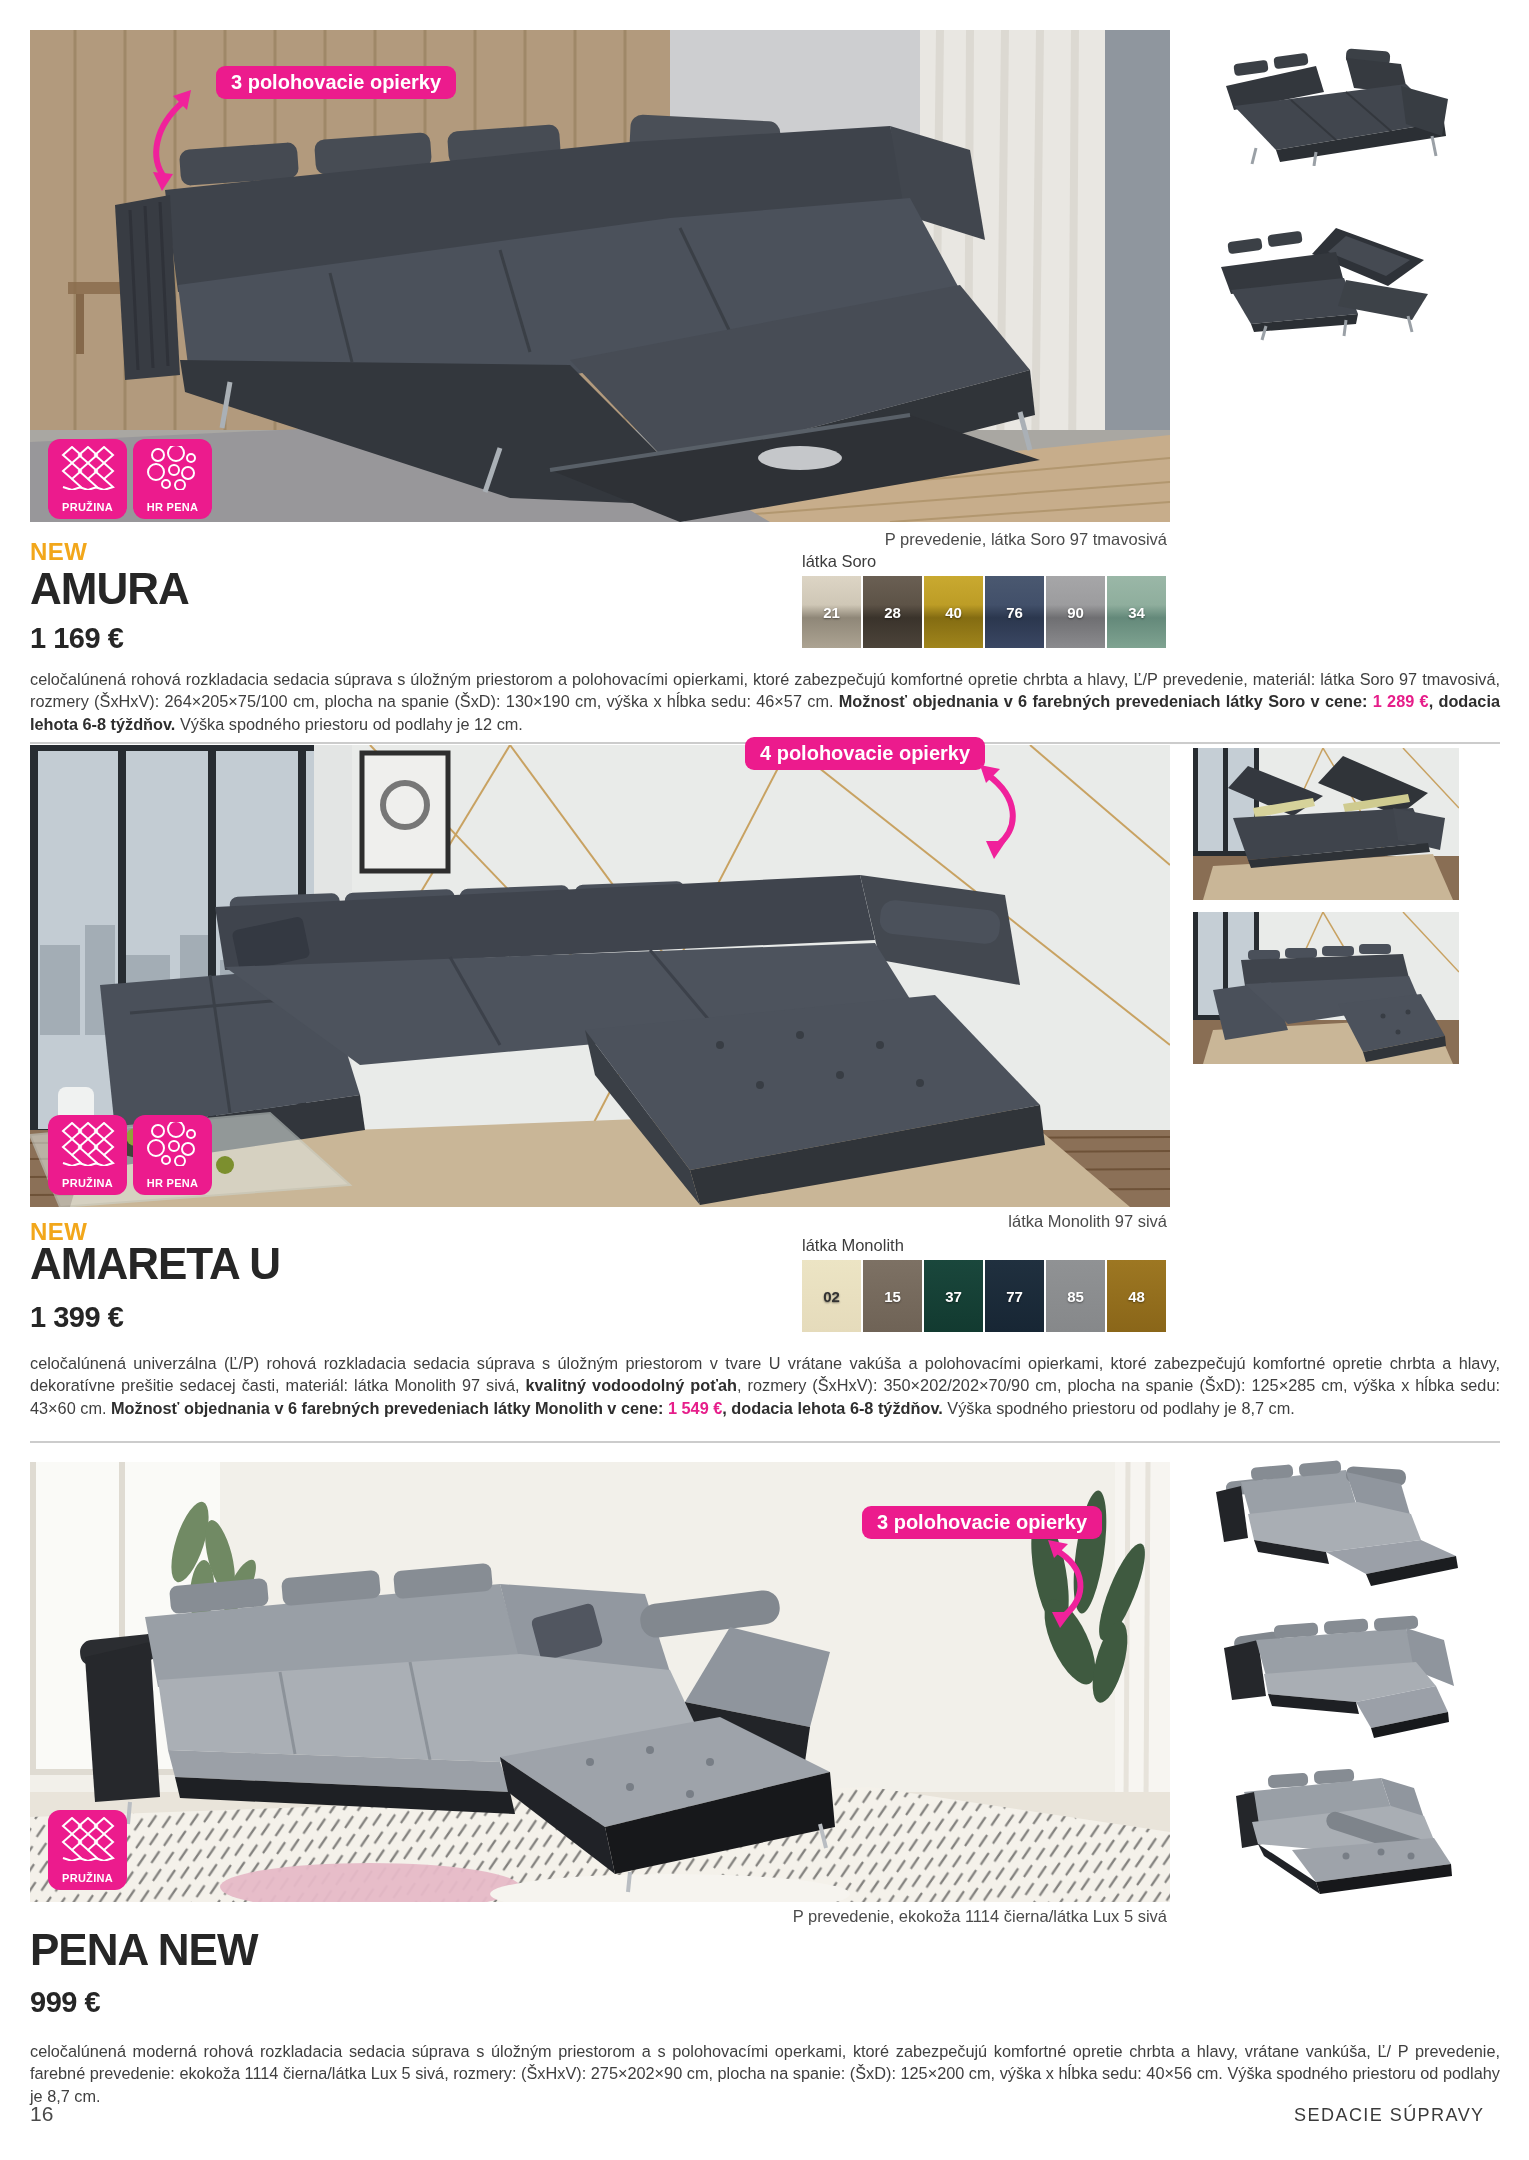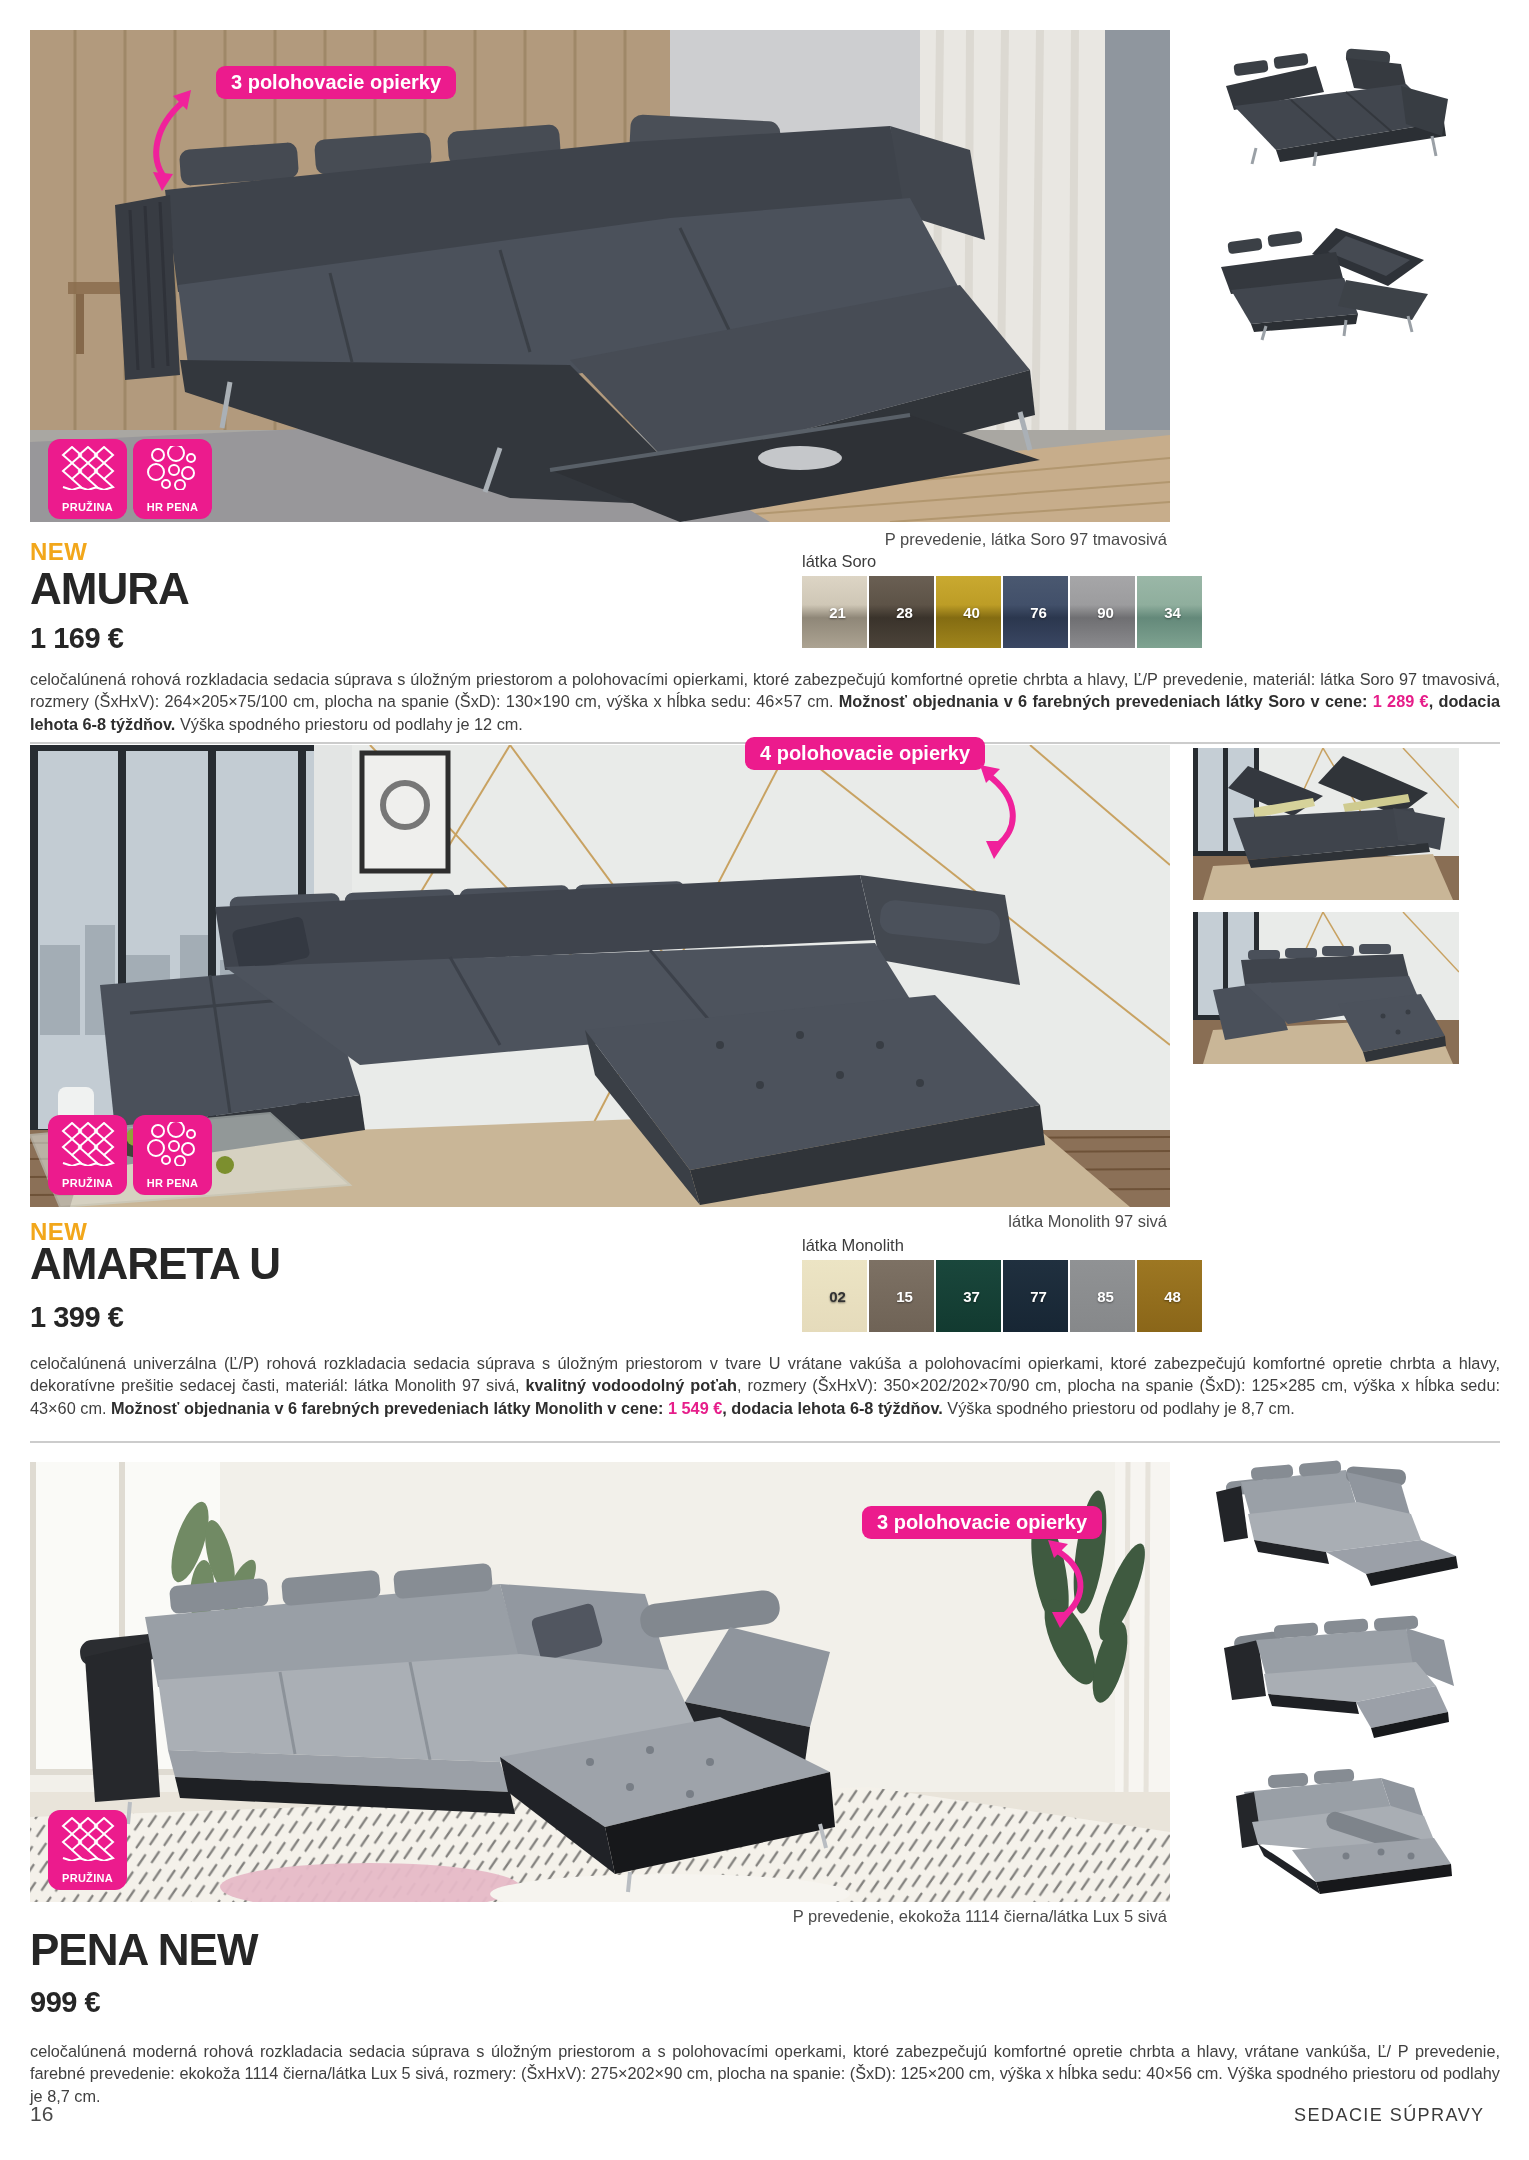--- a/index.html
+++ b/index.html
@@ -12,21 +12,21 @@
   .pill{position:absolute;background:#ec1b8d;color:#fff;font-weight:bold;
         font-size:20px;line-height:31px;padding:1px 15px;border-radius:9px;white-space:nowrap;}
   .arrow{position:absolute;}
   .feat{position:absolute;width:79px;height:80px;background:#ec1b8d;border-radius:12px;
         display:flex;flex-direction:column;align-items:center;justify-content:flex-end;}
   .feat svg{position:absolute;top:7px;left:50%;transform:translateX(-50%);}
   .feat .feat-label{color:#fff;font-weight:bold;font-size:11px;letter-spacing:.3px;margin-bottom:6px;margin-top:20px;}
   .caption{position:absolute;width:567px;text-align:right;font-size:16.5px;color:#4b4b4b;}
   .fabric-label{position:absolute;font-size:16.5px;color:#3c3c3c;}
   .swatch-row{position:absolute;display:flex;gap:2px;}
-  .swatch{width:59px;height:72px;display:flex;align-items:center;justify-content:center;padding-left:6px;}
+  .swatch{width:59px;height:72px;display:flex;align-items:center;justify-content:center;}
   .swatch span{font-size:15px;font-weight:bold;text-shadow:0 1px 2px rgba(0,0,0,.45);}
   .new-label{position:absolute;font-size:24px;font-weight:bold;color:#f2a71b;letter-spacing:.5px;}
   .prod-title{position:absolute;font-size:44px;font-weight:bold;color:#262626;letter-spacing:-1px;line-height:1;}
   .prod-price{position:absolute;font-size:29px;font-weight:bold;color:#262626;letter-spacing:-.5px;line-height:1;}
   .desc{position:absolute;width:1470px;font-size:16.3px;line-height:22.4px;color:#3f3f3f;text-align:justify;}
   .rt-bold{font-weight:bold;color:#2e2e2e;}
   .rt-pink{font-weight:bold;color:#e61e8a;}
   .divider{position:absolute;width:1470px;height:2px;background:#cccccc;}
   .footer-num{position:absolute;font-size:21px;color:#4a4a4a;}
   .footer-right{position:absolute;font-size:19px;color:#3a3a3a;letter-spacing:1.5px;

